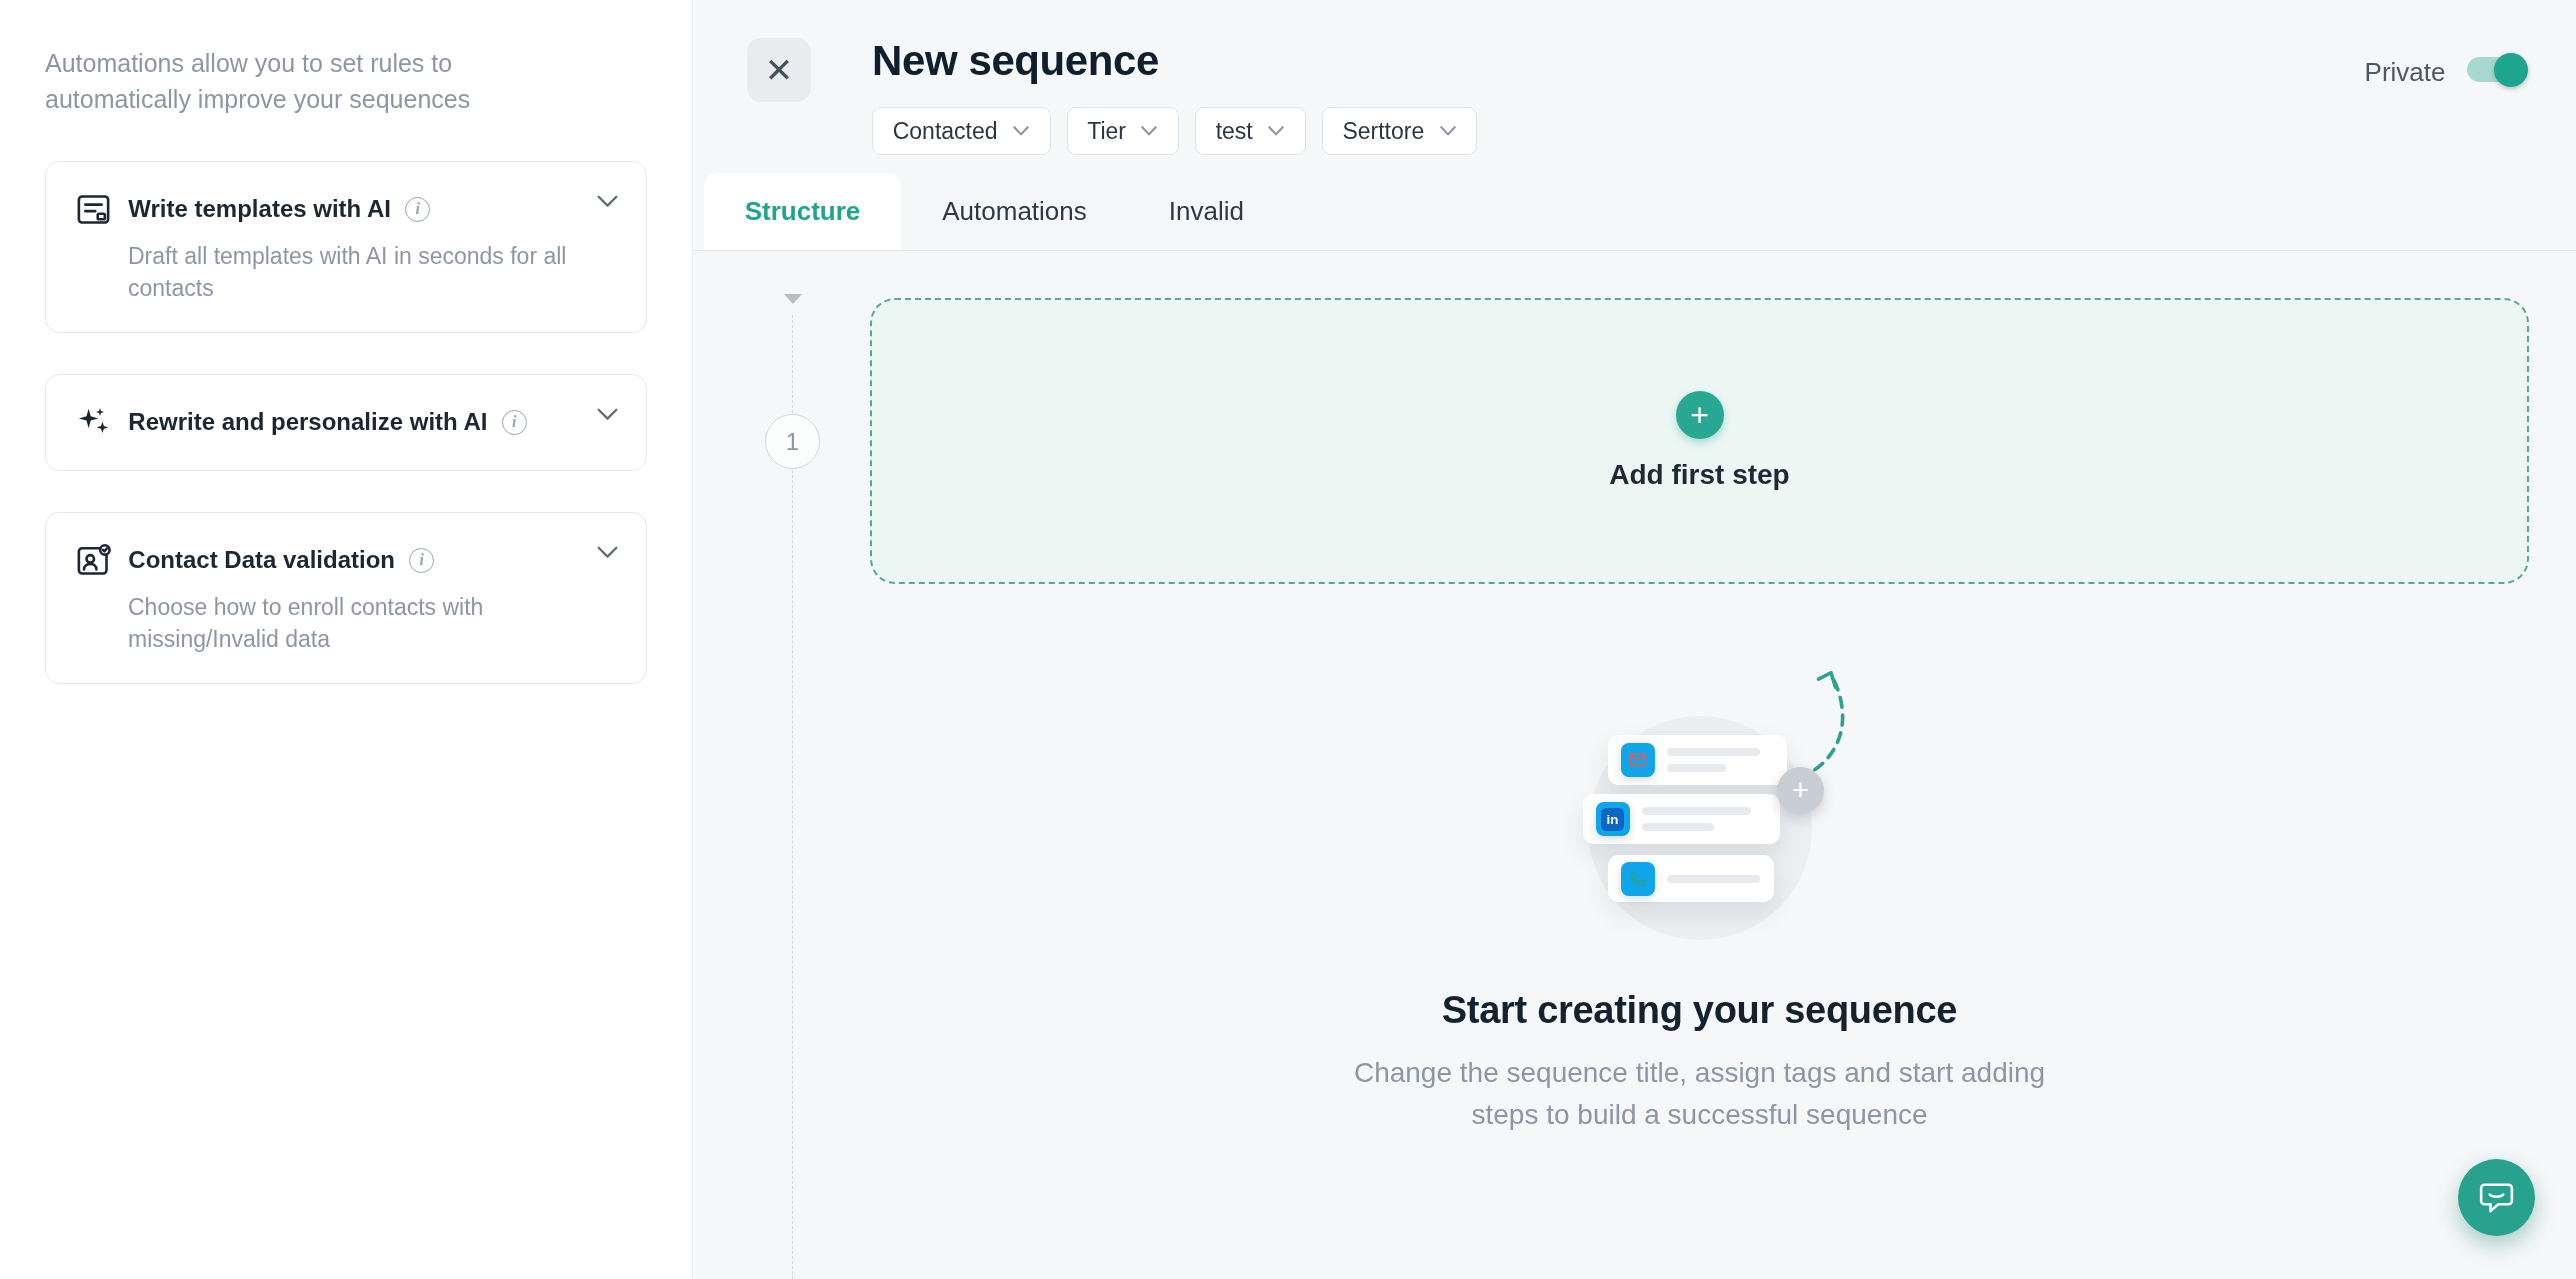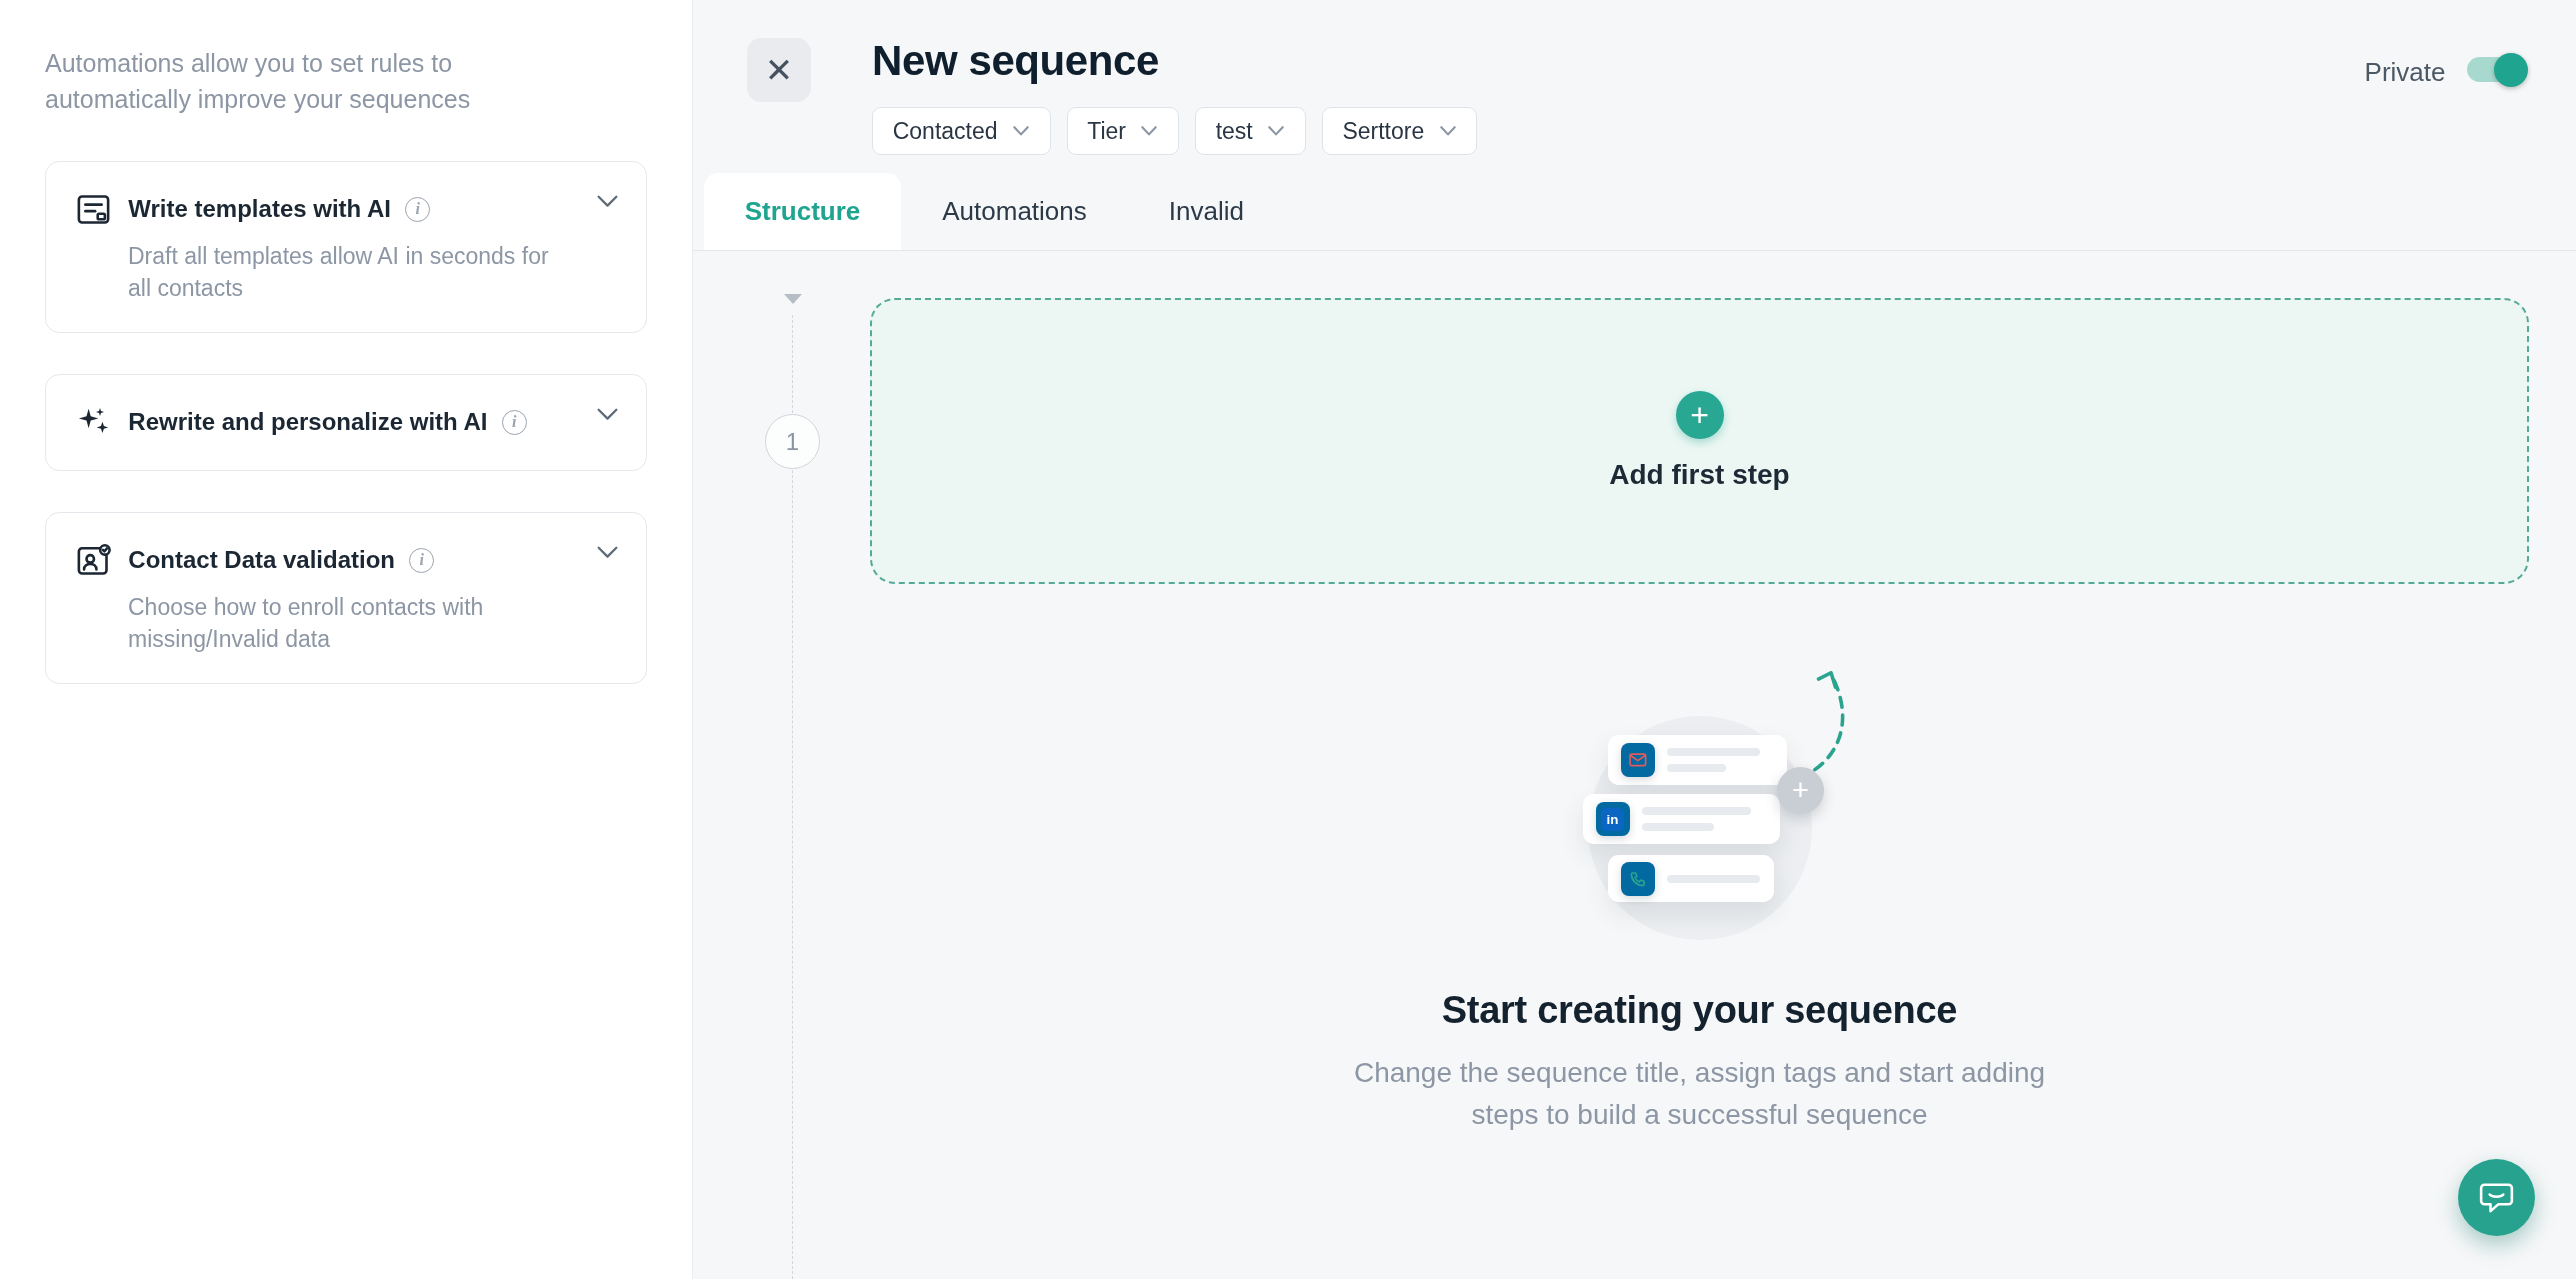--- a/index.html
+++ b/index.html
@@ -125,21 +125,21 @@
   .bg-blob{position:absolute;left:94px;top:12.5px;width:224px;height:224px;border-radius:50%;background:#eceef1;}
   .mini-card{
     position:absolute;background:#fff;border-radius:10.7px;
     box-shadow:0 10.7px 25px rgba(30,45,60,.10);
     display:flex;align-items:center;gap:12.5px;padding:0 12.5px;
   }
   .mini-card.c1{left:114px;top:32px;width:179px;height:50px;}
   .mini-card.c2{left:89px;top:91px;width:197px;height:50px;}
   .mini-card.c3{left:114px;top:152px;width:166px;height:47px;}
   .chip{
-    width:34px;height:34px;border-radius:8px;background:#0369a1;flex:none;
+    width:34px;height:34px;border-radius:8px;background:#0ea5e9;flex:none;
     box-shadow:0 2.7px 9px rgba(30,45,60,.18);
     display:flex;align-items:center;justify-content:center;
   }
   .chip .li-box{
     width:23px;height:23px;border-radius:5.4px;background:#0a66c2;color:#fff;
     font-size:13.4px;font-weight:700;display:flex;align-items:center;justify-content:center;
   }
   .bars{display:flex;flex-direction:column;gap:8px;}
   .bar{height:8px;border-radius:4.5px;background:#e7eaee;}
   .gray-plus{
@@ -182,21 +182,21 @@
           </svg>
         </span>
         <span class="a-title">Write templates with AI</span>
         <span class="info-dot">i</span>
         <span class="chev">
           <svg width="23" height="14.3" viewBox="0 0 26 16" fill="none" stroke="#5f6b79" stroke-width="2.6" stroke-linecap="round" stroke-linejoin="round">
               <polyline points="3,3 13,13 23,3"></polyline>
             </svg>
         </span>
       </div>
-      <p class="a-desc">Draft all templates allow AI in seconds for all contacts</p>
+      <p class="a-desc">Draft all templates with AI in seconds for all contacts</p>
     </div>
 
     <div class="auto-card">
       <div class="head">
         <span class="a-icon">
           <svg width="39" height="39" viewBox="0 0 24 24" fill="#1c2733">
             <path d="M9 3.5 L10.3 8.2 L15 9.5 L10.3 10.8 L9 15.5 L7.7 10.8 L3 9.5 L7.7 8.2 Z"></path>
             <path d="M17.5 11.5 L18.4 14.1 L21 15 L18.4 15.9 L17.5 18.5 L16.6 15.9 L14 15 L16.6 14.1 Z"></path>
             <path d="M16 3 L16.6 4.9 L18.5 5.5 L16.6 6.1 L16 8 L15.4 6.1 L13.5 5.5 L15.4 4.9 Z"></path>
           </svg>

